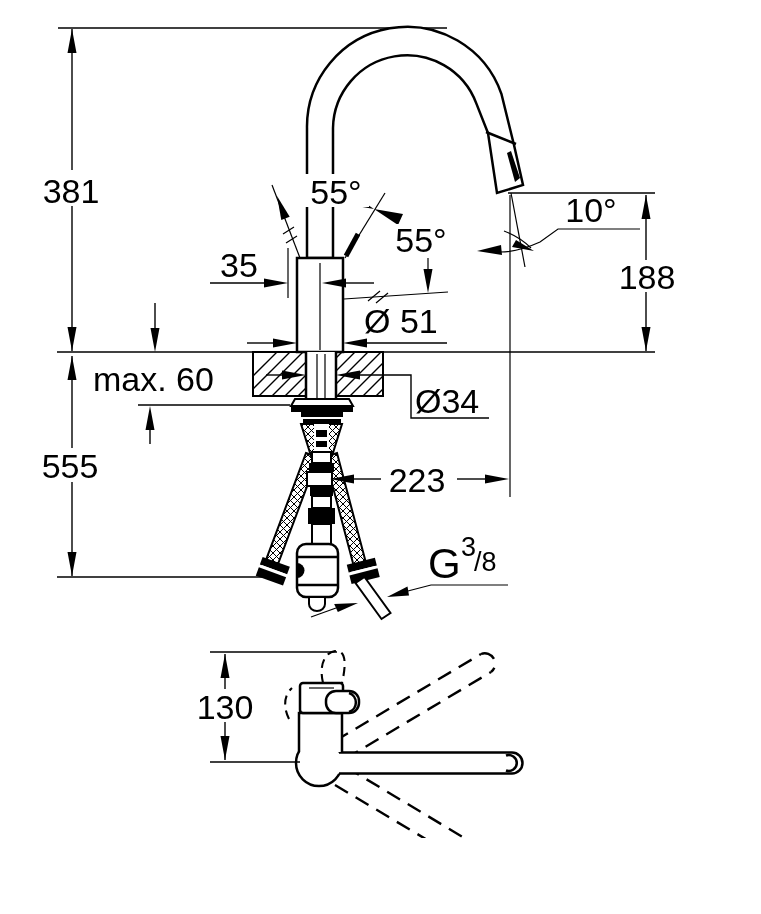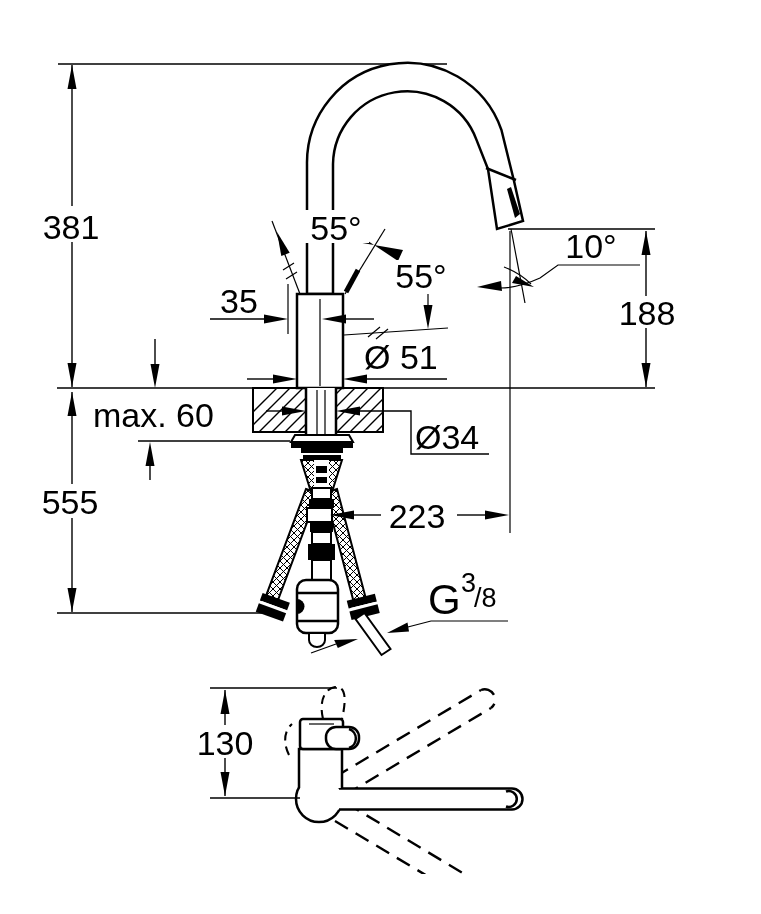--- a/index.html
+++ b/index.html
@@ -1,16 +1,16 @@
 <!DOCTYPE html>
 <html><head>
 <meta charset="utf-8">
 <style>
   html,body{margin:0;padding:0;background:#ffffff;}
-  .stage{position:relative;width:761px;height:838px;background:#ffffff;overflow:hidden;margin-top:36px;}
+  .stage{position:relative;width:761px;height:838px;background:#ffffff;overflow:hidden;}
   svg{display:block;}
   text{font-family:"Liberation Sans","DejaVu Sans",sans-serif;fill:#000;}
   .dim{font-size:34px;}
   .dim-big{font-size:42px;}
   .dim-sup{font-size:27px;}
   .ln{stroke:#000;fill:none;stroke-width:1.4;}
   .thin{stroke:#000;fill:none;stroke-width:1.2;}
   .out{stroke:#000;fill:#fff;stroke-width:2.5;}
   .outl{stroke:#000;fill:none;stroke-width:2.5;}
   .out2{stroke:#000;fill:#fff;stroke-width:2;}

